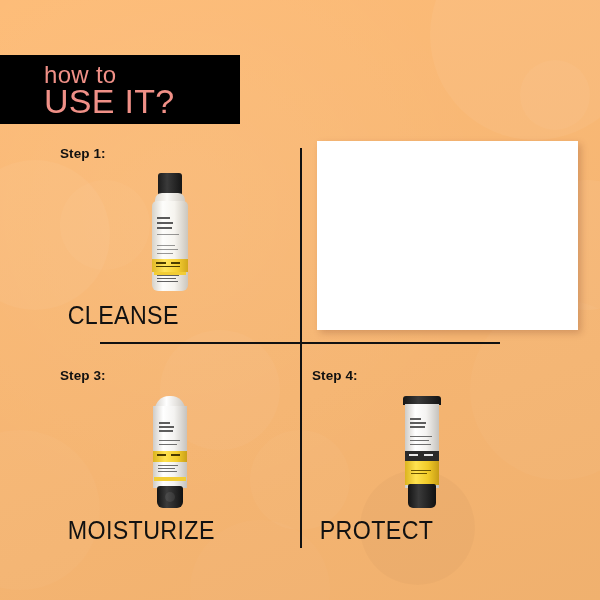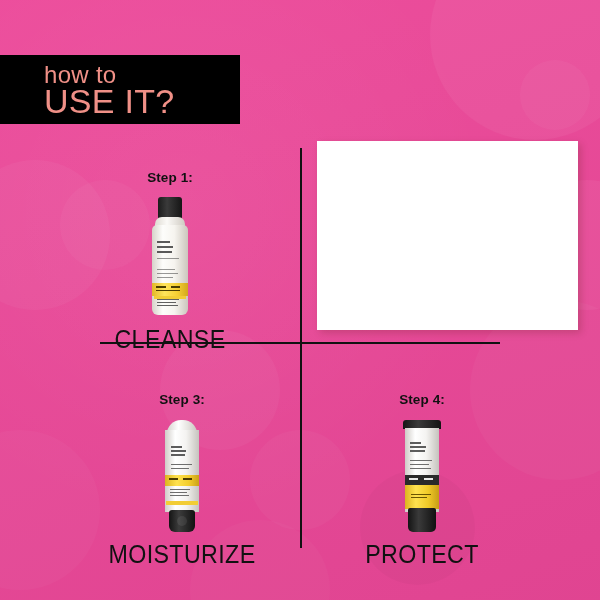--- a/index.html
+++ b/index.html
@@ -10,21 +10,21 @@
     width: 600px;
     height: 600px;
     overflow: hidden;
     font-family: "Liberation Sans", sans-serif;
   }
 
   #poster {
     position: relative;
     width: 600px;
     height: 600px;
-    background: #ec4899;
+    background: #fdba74;
     overflow: hidden;
   }
 
   
   .bokeh {
     position: absolute;
     border-radius: 50%;
     pointer-events: none;
   }
   .bk-a { width: 150px; height: 150px; left: -40px;  top: 160px; background: rgba(255,255,255,0.045); }
@@ -105,26 +105,25 @@
     height: 189px;
     background: #FFFFFF;
     box-shadow: 3px 3px 7px rgba(90,30,25,0.22);
     z-index: 6;
   }
 
   
   .cell {
     position: absolute;
     z-index: 7;
-    text-align: center;
-    margin-top: 24px;
+    text-align: left;
   }
   #cell-1 { left: 60px;  top: 146px; width: 220px; }
   #cell-2 { left: 325px; top: 146px; width: 245px; }
-  #cell-3 { left: 72px;  top: 368px; width: 220px; }
+  #cell-3 { left: 60px;  top: 368px; width: 220px; }
   #cell-4 { left: 312px; top: 368px; width: 220px; }
 
   .step-label {
     font-size: 13.5px;
     font-weight: 700;
     color: #111111;
     letter-spacing: 0.1px;
     margin: 0;
   }
 

